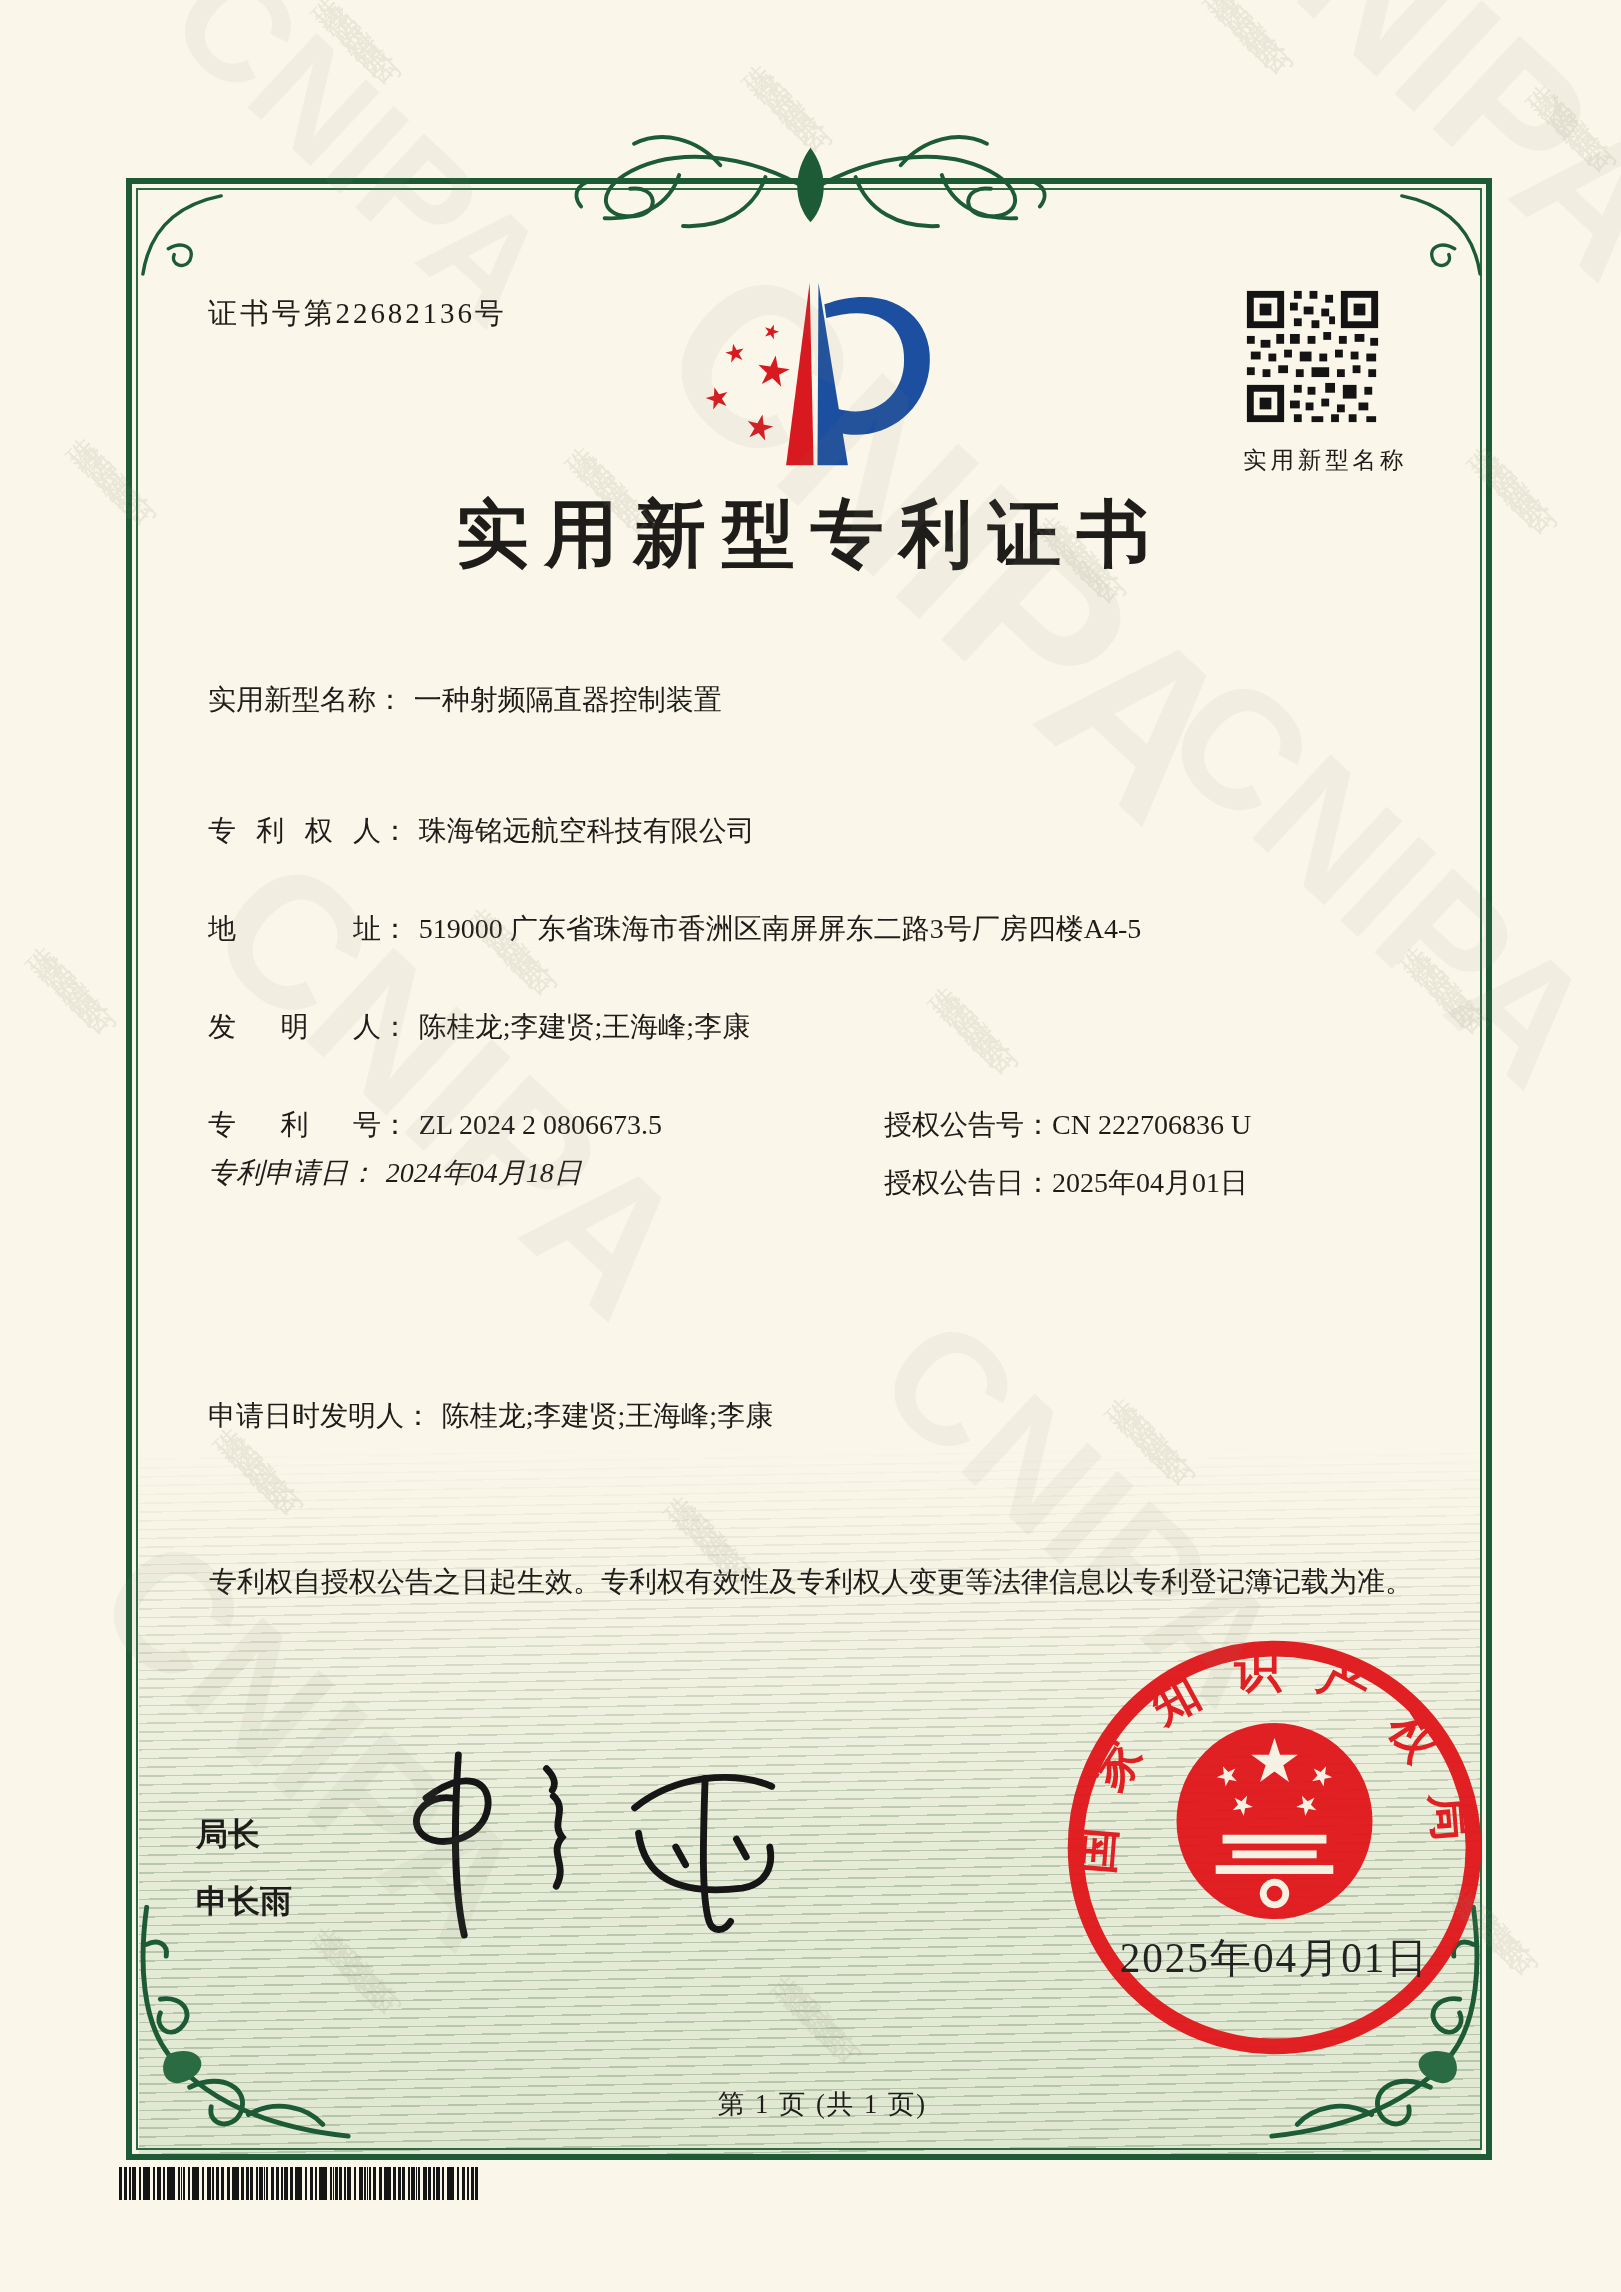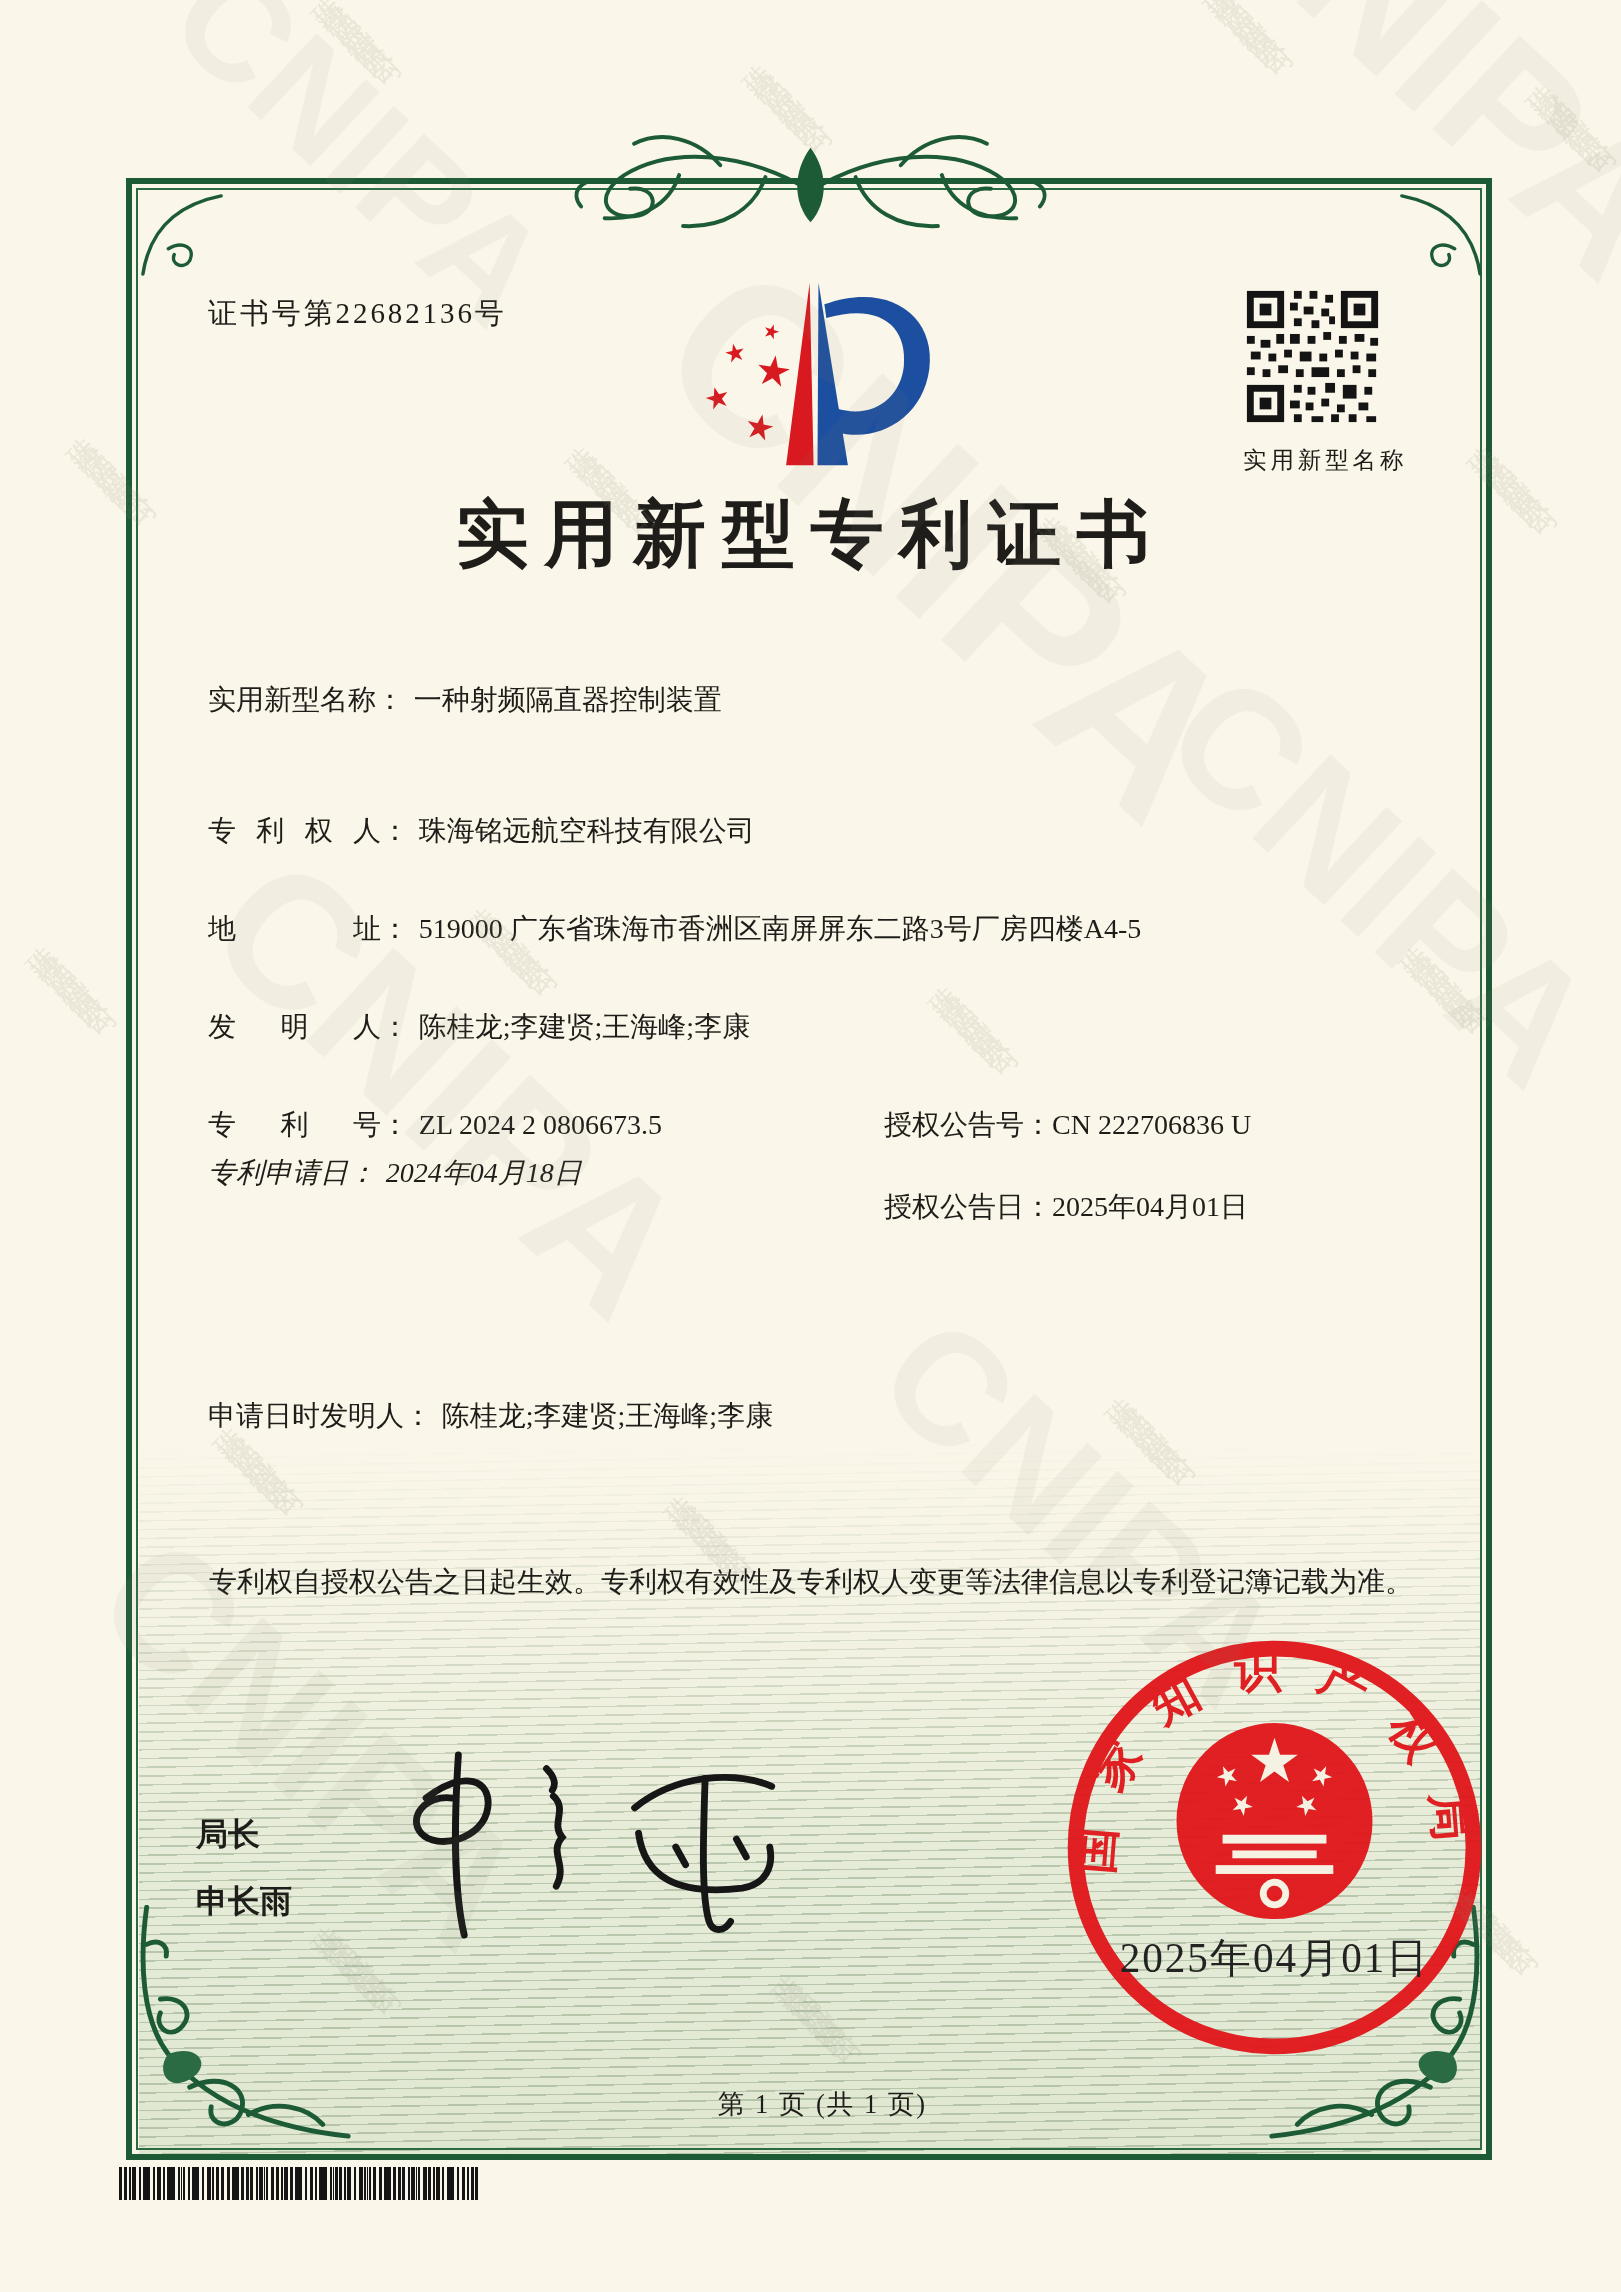--- a/index.html
+++ b/index.html
@@ -214,21 +214,21 @@
   </div>
   <div class="row" style="top:1106px;">
     <span class="lblJ">专利号</span><span class="colon">：</span><span>ZL 2024 2 0806673.5</span>
   </div>
   <div class="rcol" style="top:1106px;">
     <span>授权公告号</span><span class="colon">：</span><span>CN 222706836 U</span>
   </div>
   <div class="row" style="top:1154px;font-style:italic;">
     <span>专利申请日</span><span class="colon">：</span><span>2024年04月18日</span>
   </div>
-  <div class="rcol" style="top:1188px;">
+  <div class="rcol" style="top:1164px;">
     <span>授权公告日</span><span class="colon">：</span><span>2025年04月01日</span>
   </div>
   <div class="row" style="top:1397px;">
     <span>申请日时发明人</span><span class="colon">：</span><span>陈桂龙;李建贤;王海峰;李康</span>
   </div>
 
   <div class="statement">
     <div>专利权自授权公告之日起生效。专利权有效性及专利权人变更等法律信息以专利登记簿记载为准。</div>
   </div>
 

